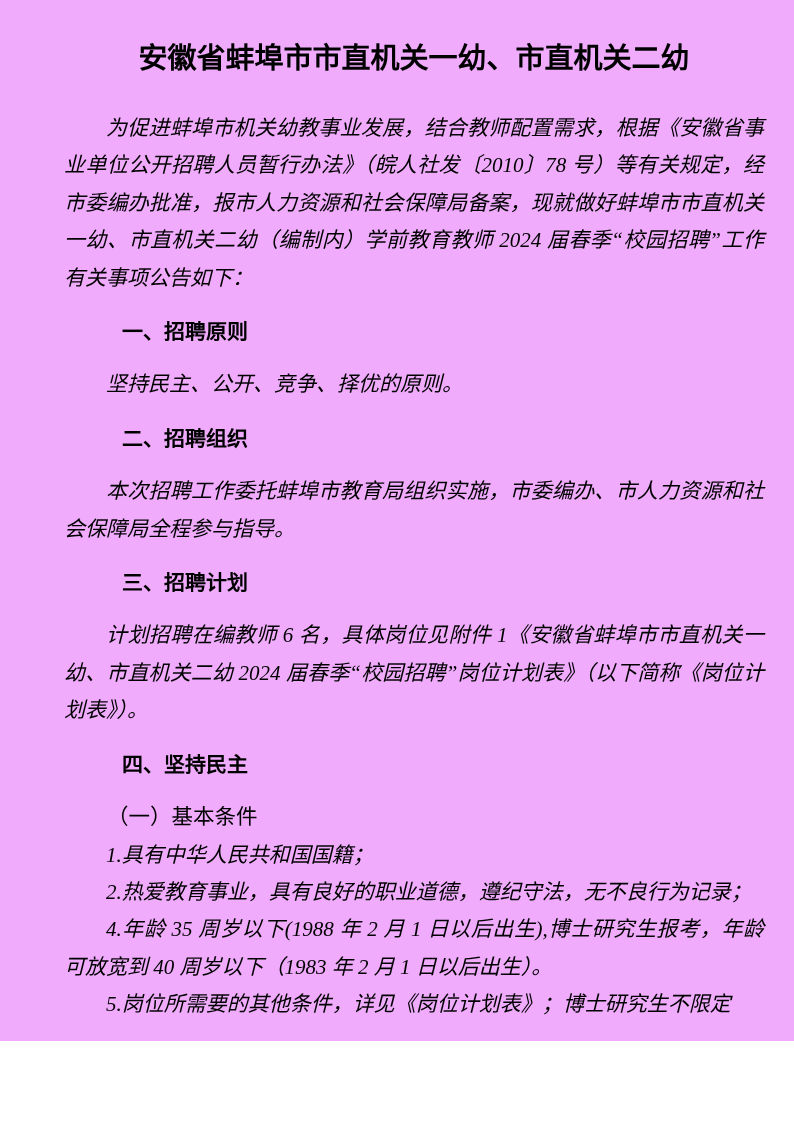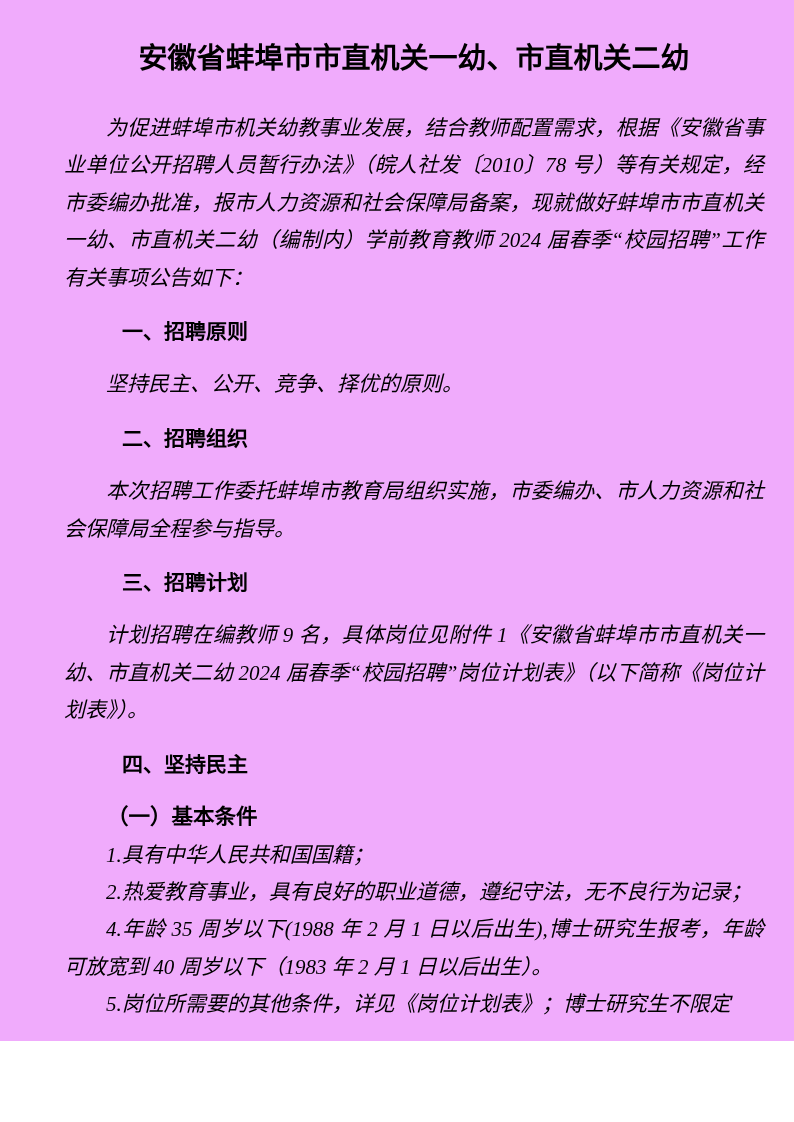--- a/index.html
+++ b/index.html
@@ -42,21 +42,21 @@
     margin: 16px;
     font-family: "Liberation Sans", sans-serif;
     font-weight: 700;
     font-size: 21px;
     line-height: 37.4px;
     text-indent: 2em;
   }
   .h-kai {
     margin: 0;
     font-family: "Liberation Serif", serif;
-    font-weight: 700;
+    font-weight: 400;
     font-size: 21.5px;
     line-height: 37.4px;
     text-indent: 2em;
   }
 </style>
 </head>
 <body>
 
 <div class="page">
 
@@ -69,21 +69,21 @@
   <p class="h-hei">一、招聘原则</p>
 
   <p class="para">坚持民主、公开、竞争、择优的原则。</p>
 
   <p class="h-hei">二、招聘组织</p>
 
   <p class="para">本次招聘工作委托蚌埠市教育局组织实施，市委编办、市人力资源和社会保障局全程参与指导。</p>
 
   <p class="h-hei">三、招聘计划</p>
 
-  <p class="para">计划招聘在编教师 9 名，具体岗位见附件 1《安徽省蚌埠市市直机关一幼、市直机关二幼 2024 届春季“校园招聘”岗位计划表》（以下简称《岗位计划表》）。</p>
+  <p class="para">计划招聘在编教师 6 名，具体岗位见附件 1《安徽省蚌埠市市直机关一幼、市直机关二幼 2024 届春季“校园招聘”岗位计划表》（以下简称《岗位计划表》）。</p>
 
   <p class="h-hei">四、坚持民主</p>
 
   <p class="h-kai">（一）基本条件</p>
 
   <p class="para">1.具有中华人民共和国国籍；</p>
 
   <p class="para">2.热爱教育事业，具有良好的职业道德，遵纪守法，无不良行为记录；</p>
 
 

